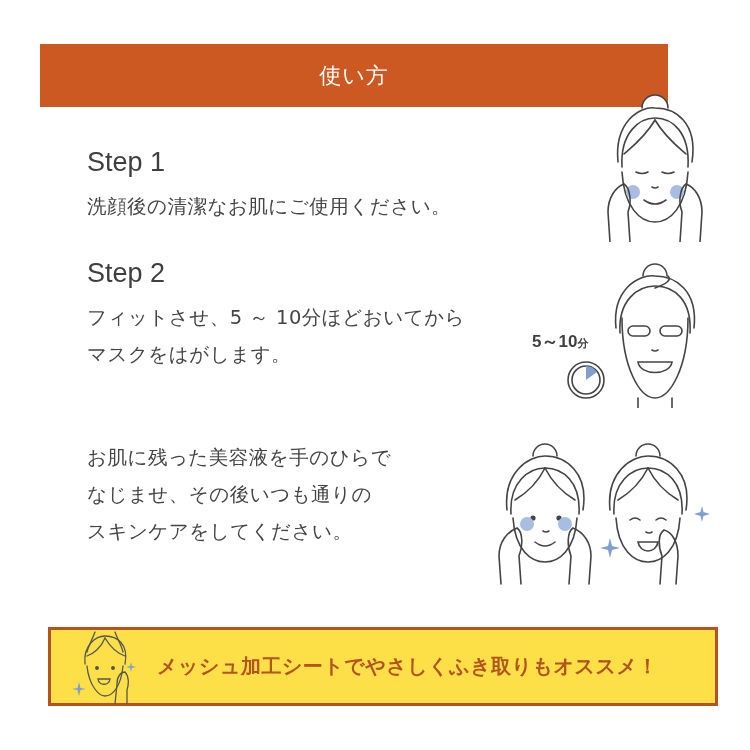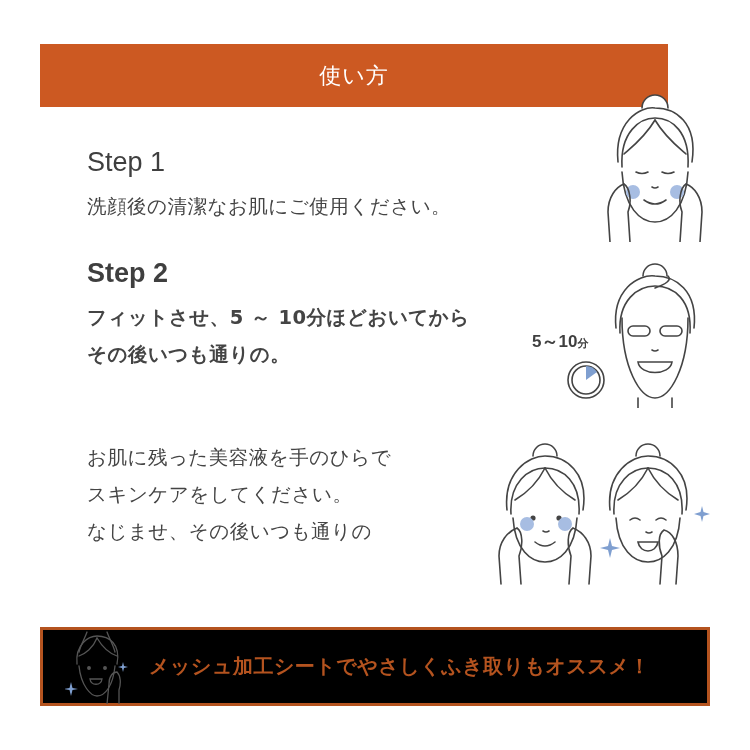--- a/index.html
+++ b/index.html
@@ -8,22 +8,22 @@
   .header-bar { position:absolute; left:40px; top:44px; width:628px; height:63px;
                 background:#cc5922; color:#fff; font-size:22px; display:flex;
                 align-items:center; justify-content:center; letter-spacing:1px; }
   .step { position:absolute; left:40px;margin-left:47px; }
   .step-title { font-family:"Liberation Sans", sans-serif; font-size:27px; color:#3f3f3f;
                 line-height:32px; margin:0 0 10px 0; }
   .step-body { font-size:19.5px; line-height:37px; color:#444; letter-spacing:0.5px; }
   .step-body div { white-space:nowrap; }
   .illus { position:absolute; }
   .illus svg { display:block; }
-  .tip-box { position:absolute; left:40px; top:627px; width:664px; height:73px;
-             border:3px solid #b4531f; background:#000000; }
+  .tip-box { position:absolute; left:48px; top:627px; width:664px; height:73px;
+             border:3px solid #b4531f; background:#fde047; }
   .tip-text { position:absolute; left:106px; top:0; height:73px; display:flex; align-items:center;
               font-size:20px; color:#b4531f; font-weight:bold; letter-spacing:0.5px; white-space:nowrap; }
   .tip-illus { position:absolute; left:22px; top:-6px; }
   .timer-label { position:absolute; left:532px; top:330px; font-family:"Liberation Sans", sans-serif;
                  font-weight:bold; font-size:17px; color:#3f3f3f; }
   .timer-label small { font-size:11px; }
 </style>
 </head>
 <body>
 
@@ -31,33 +31,33 @@
   <span>使い方</span>
 </div>
 
 <div class="step" style="top:146px;">
   <div class="step-title">Step 1</div>
   <div class="step-body">
     <div>洗顔後の清潔なお肌にご使用ください。</div>
   </div>
 </div>
 
-<div class="step" style="top:257px;font-weight:bold;">
+<div class="step" style="top:257px;">
   <div class="step-title">Step 2</div>
   <div class="step-body">
     <div>フィットさせ、5 ～ 10分ほどおいてから</div>
-    <div>その後いつも通りの。</div>
+    <div>マスクをはがします。</div>
   </div>
 </div>
 
 <div class="step" style="top:439px;">
   <div class="step-body">
     <div>お肌に残った美容液を手のひらで</div>
+    <div>なじませ、その後いつも通りの</div>
     <div>スキンケアをしてください。</div>
-    <div>なじませ、その後いつも通りの</div>
   </div>
 </div>
 
 <div class="illus" style="left:600px; top:92px;">
   <svg width="110" height="150" viewBox="0 0 110 150" fill="none" stroke="#444" stroke-width="1.6" stroke-linecap="round">
     <path d="M42 16 a13 13 0 1 1 26 0" fill="#fff"></path>
     <path d="M18 70 C14 30 40 14 55 16 C75 16 98 30 92 70"></path>
     <path d="M22 75 C20 40 40 26 55 26 C72 26 90 40 88 75"></path>
     <path d="M55 28 C45 45 32 55 24 62"></path>
     <path d="M55 28 C65 45 78 55 86 62"></path>

